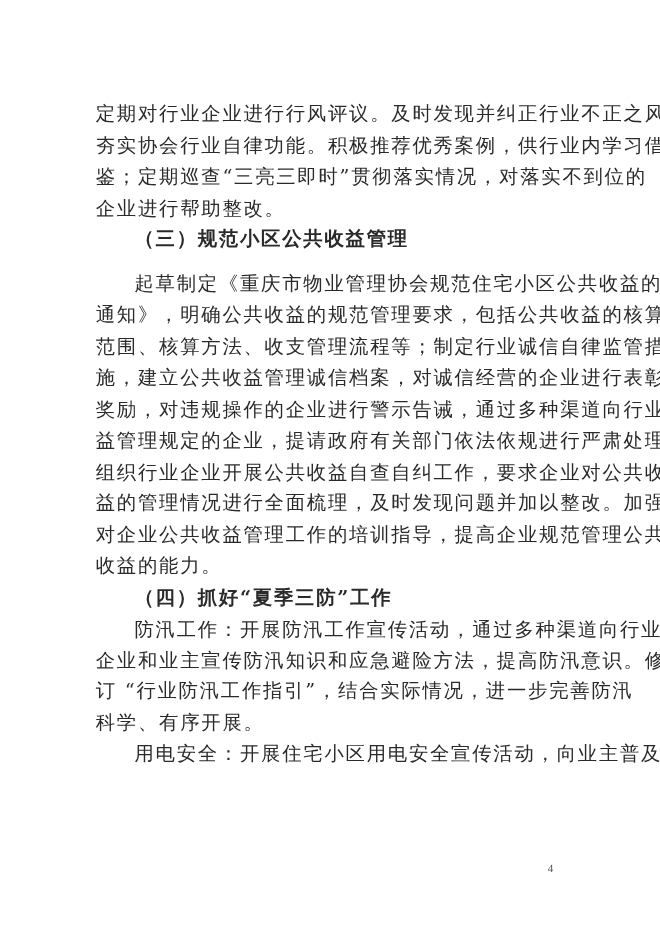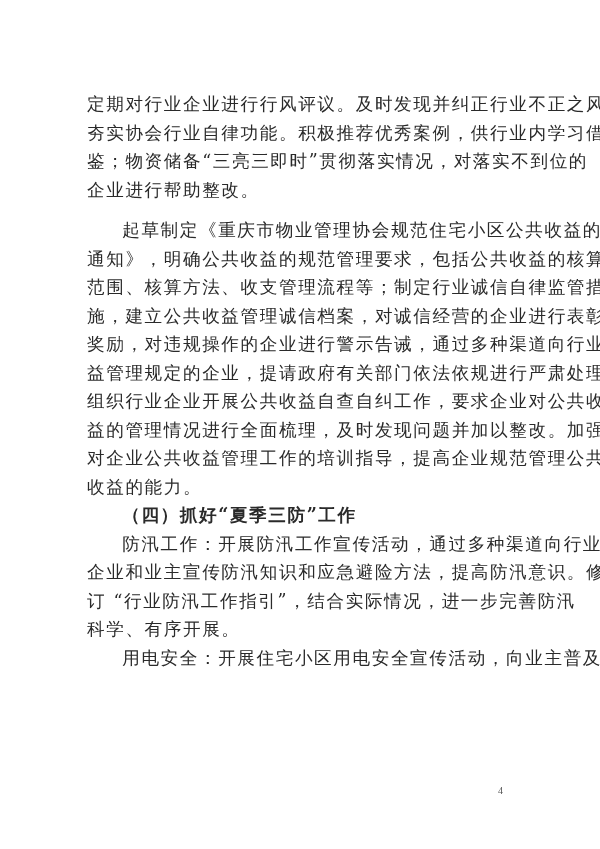--- a/index.html
+++ b/index.html
@@ -24,24 +24,25 @@
 </style>
 </head>
 <body>
 
 <div class="page">
   <div class="content">
 
     <p>
       <span class="line">定期对行业企业进行行风评议。及时发现并纠正行业不正之风，</span>
       <span class="line">夯实协会行业自律功能。积极推荐优秀案例，供行业内学习借</span>
-      <span class="line">鉴；物资储备“三亮三即时”贯彻落实情况，对落实不到位的</span>
+      <span class="line">鉴；定期巡查“三亮三即时”贯彻落实情况，对落实不到位的</span>
       <span class="line last">企业进行帮助整改。</span>
     </p>
 
+    <p class="heading">（三）规范小区公共收益管理</p>
 
     <p>
       <span class="line" style="padding-left:2em;width:calc(100% - 2em);margin-top:12px;">起草制定《重庆市物业管理协会规范住宅小区公共收益的</span>
       <span class="line">通知》，明确公共收益的规范管理要求，包括公共收益的核算</span>
       <span class="line">范围、核算方法、收支管理流程等；制定行业诚信自律监管措</span>
       <span class="line">施，建立公共收益管理诚信档案，对诚信经营的企业进行表彰</span>
       <span class="line">奖励，对违规操作的企业进行警示告诫，通过多种渠道向行业</span>
       <span class="line">益管理规定的企业，提请政府有关部门依法依规进行严肃处理。</span>
       <span class="line">组织行业企业开展公共收益自查自纠工作，要求企业对公共收</span>
       <span class="line">益的管理情况进行全面梳理，及时发现问题并加以整改。加强</span>

